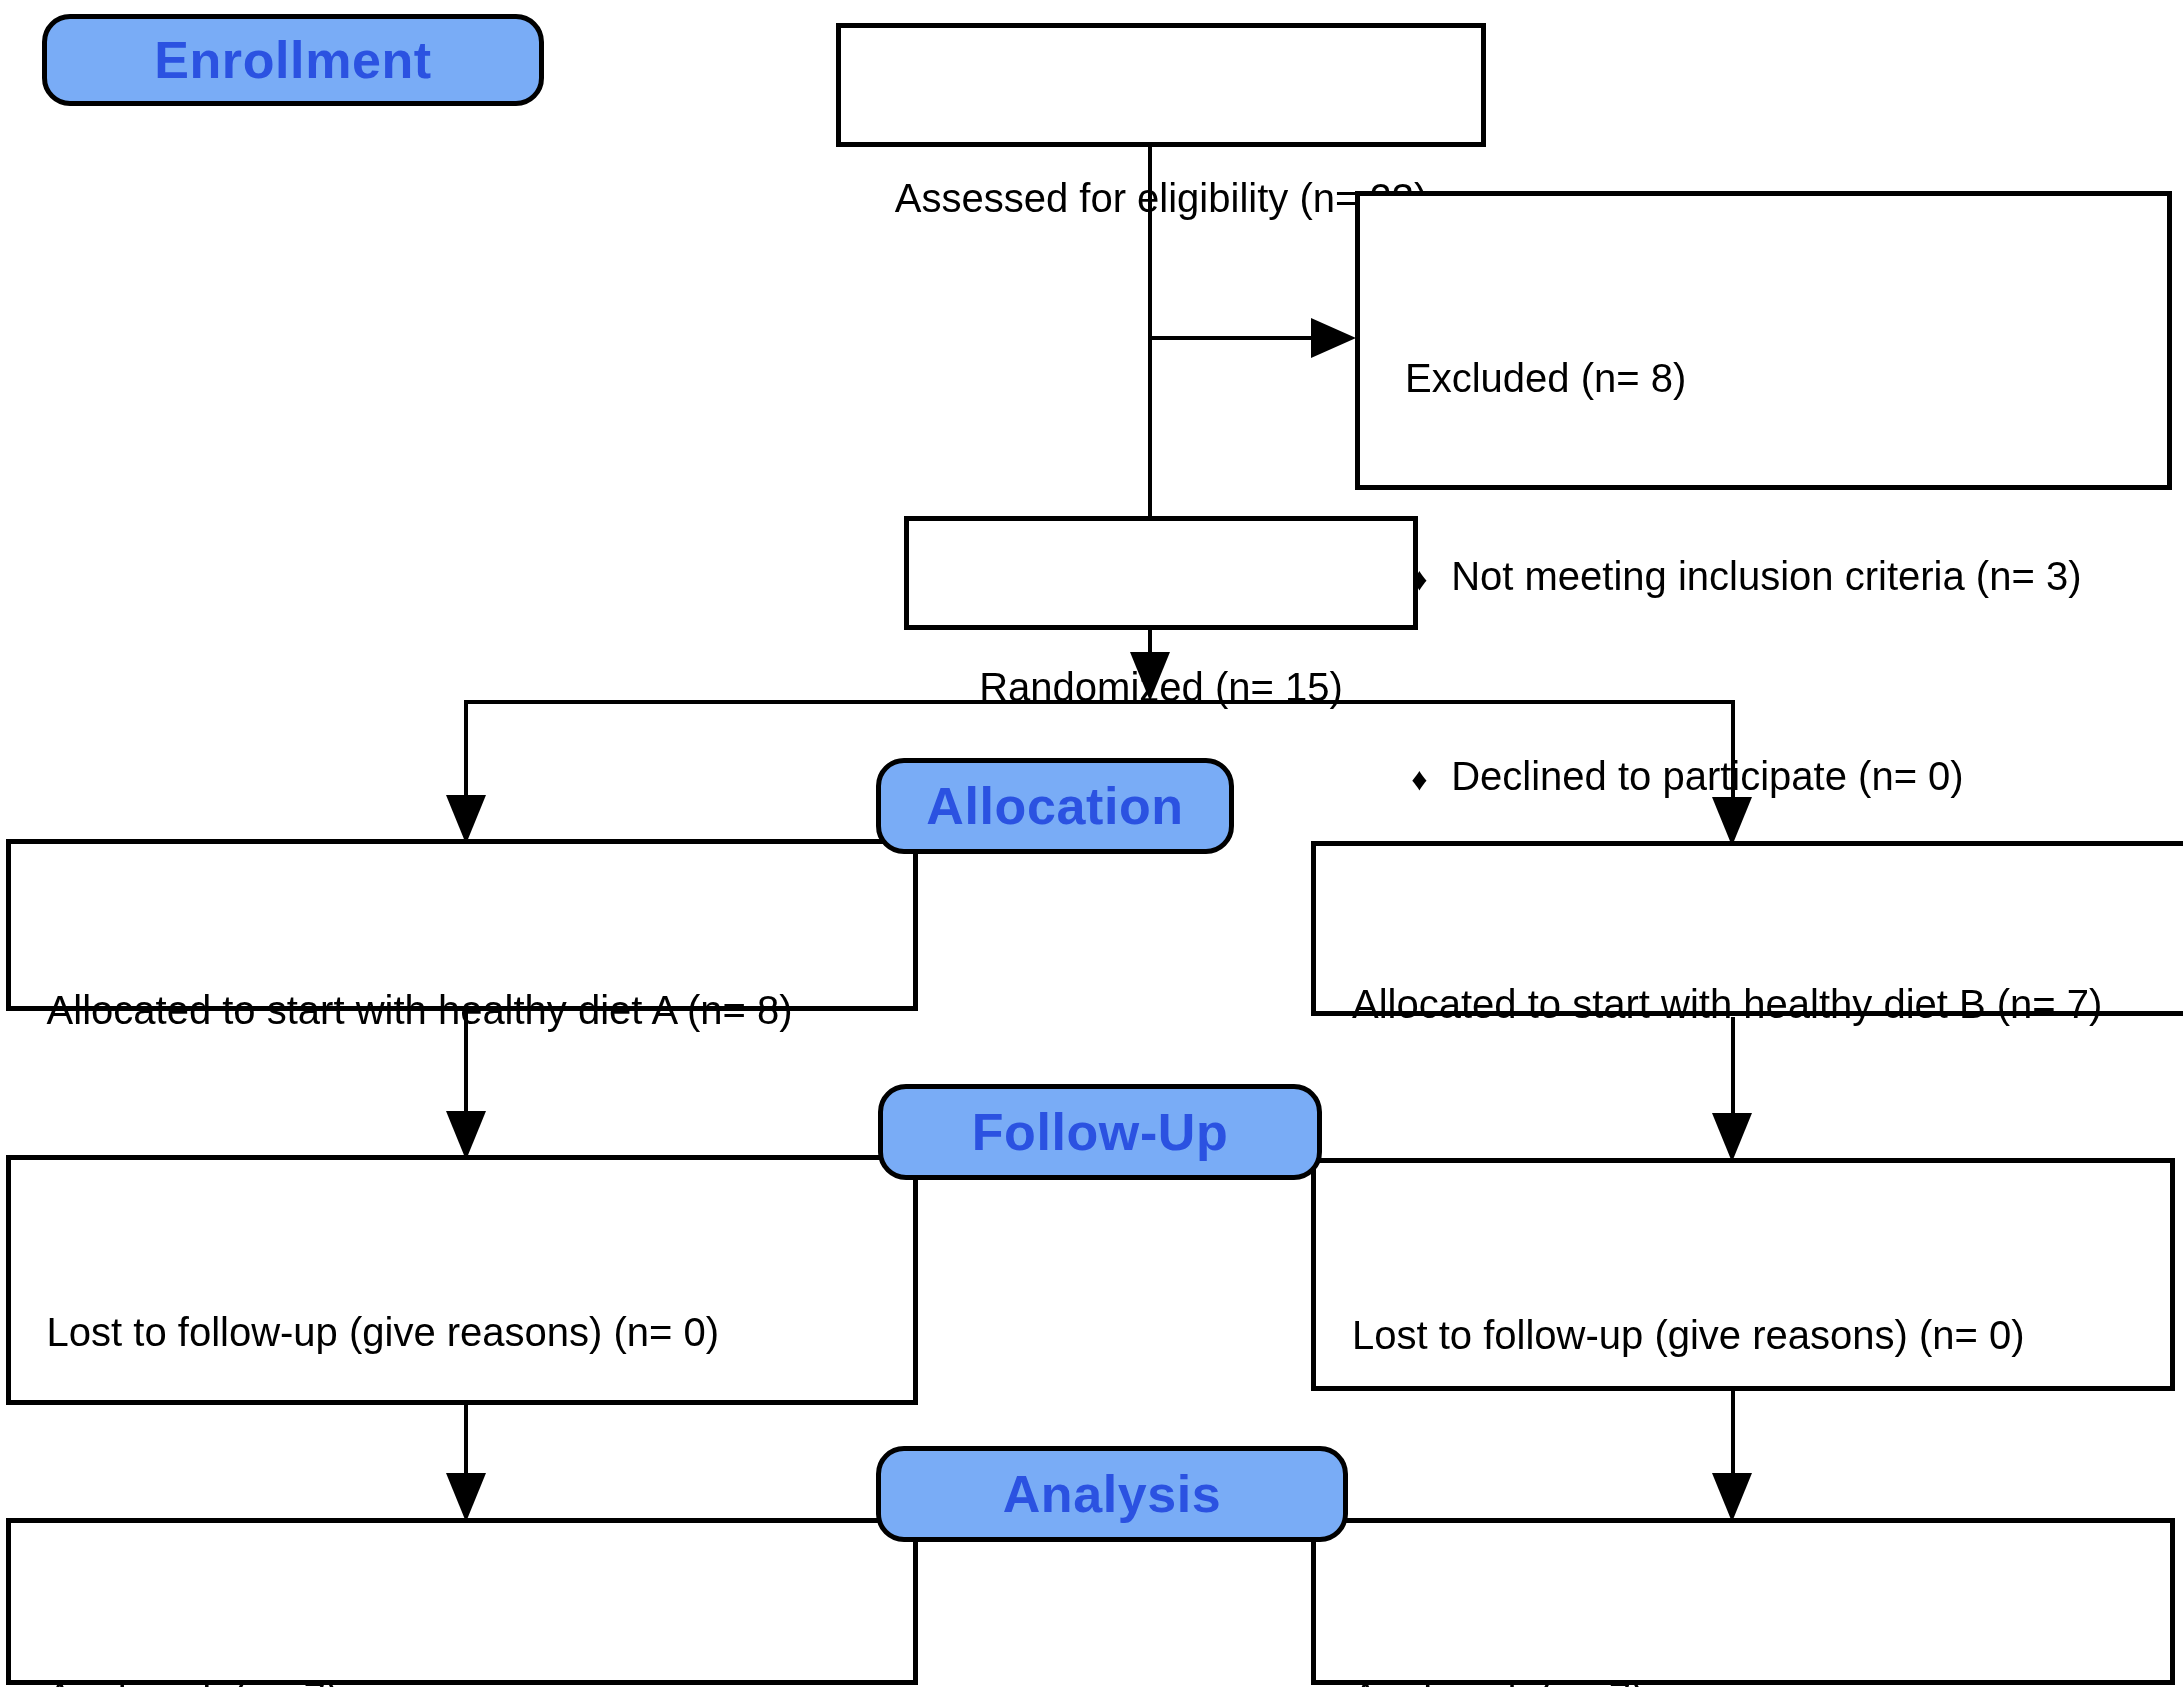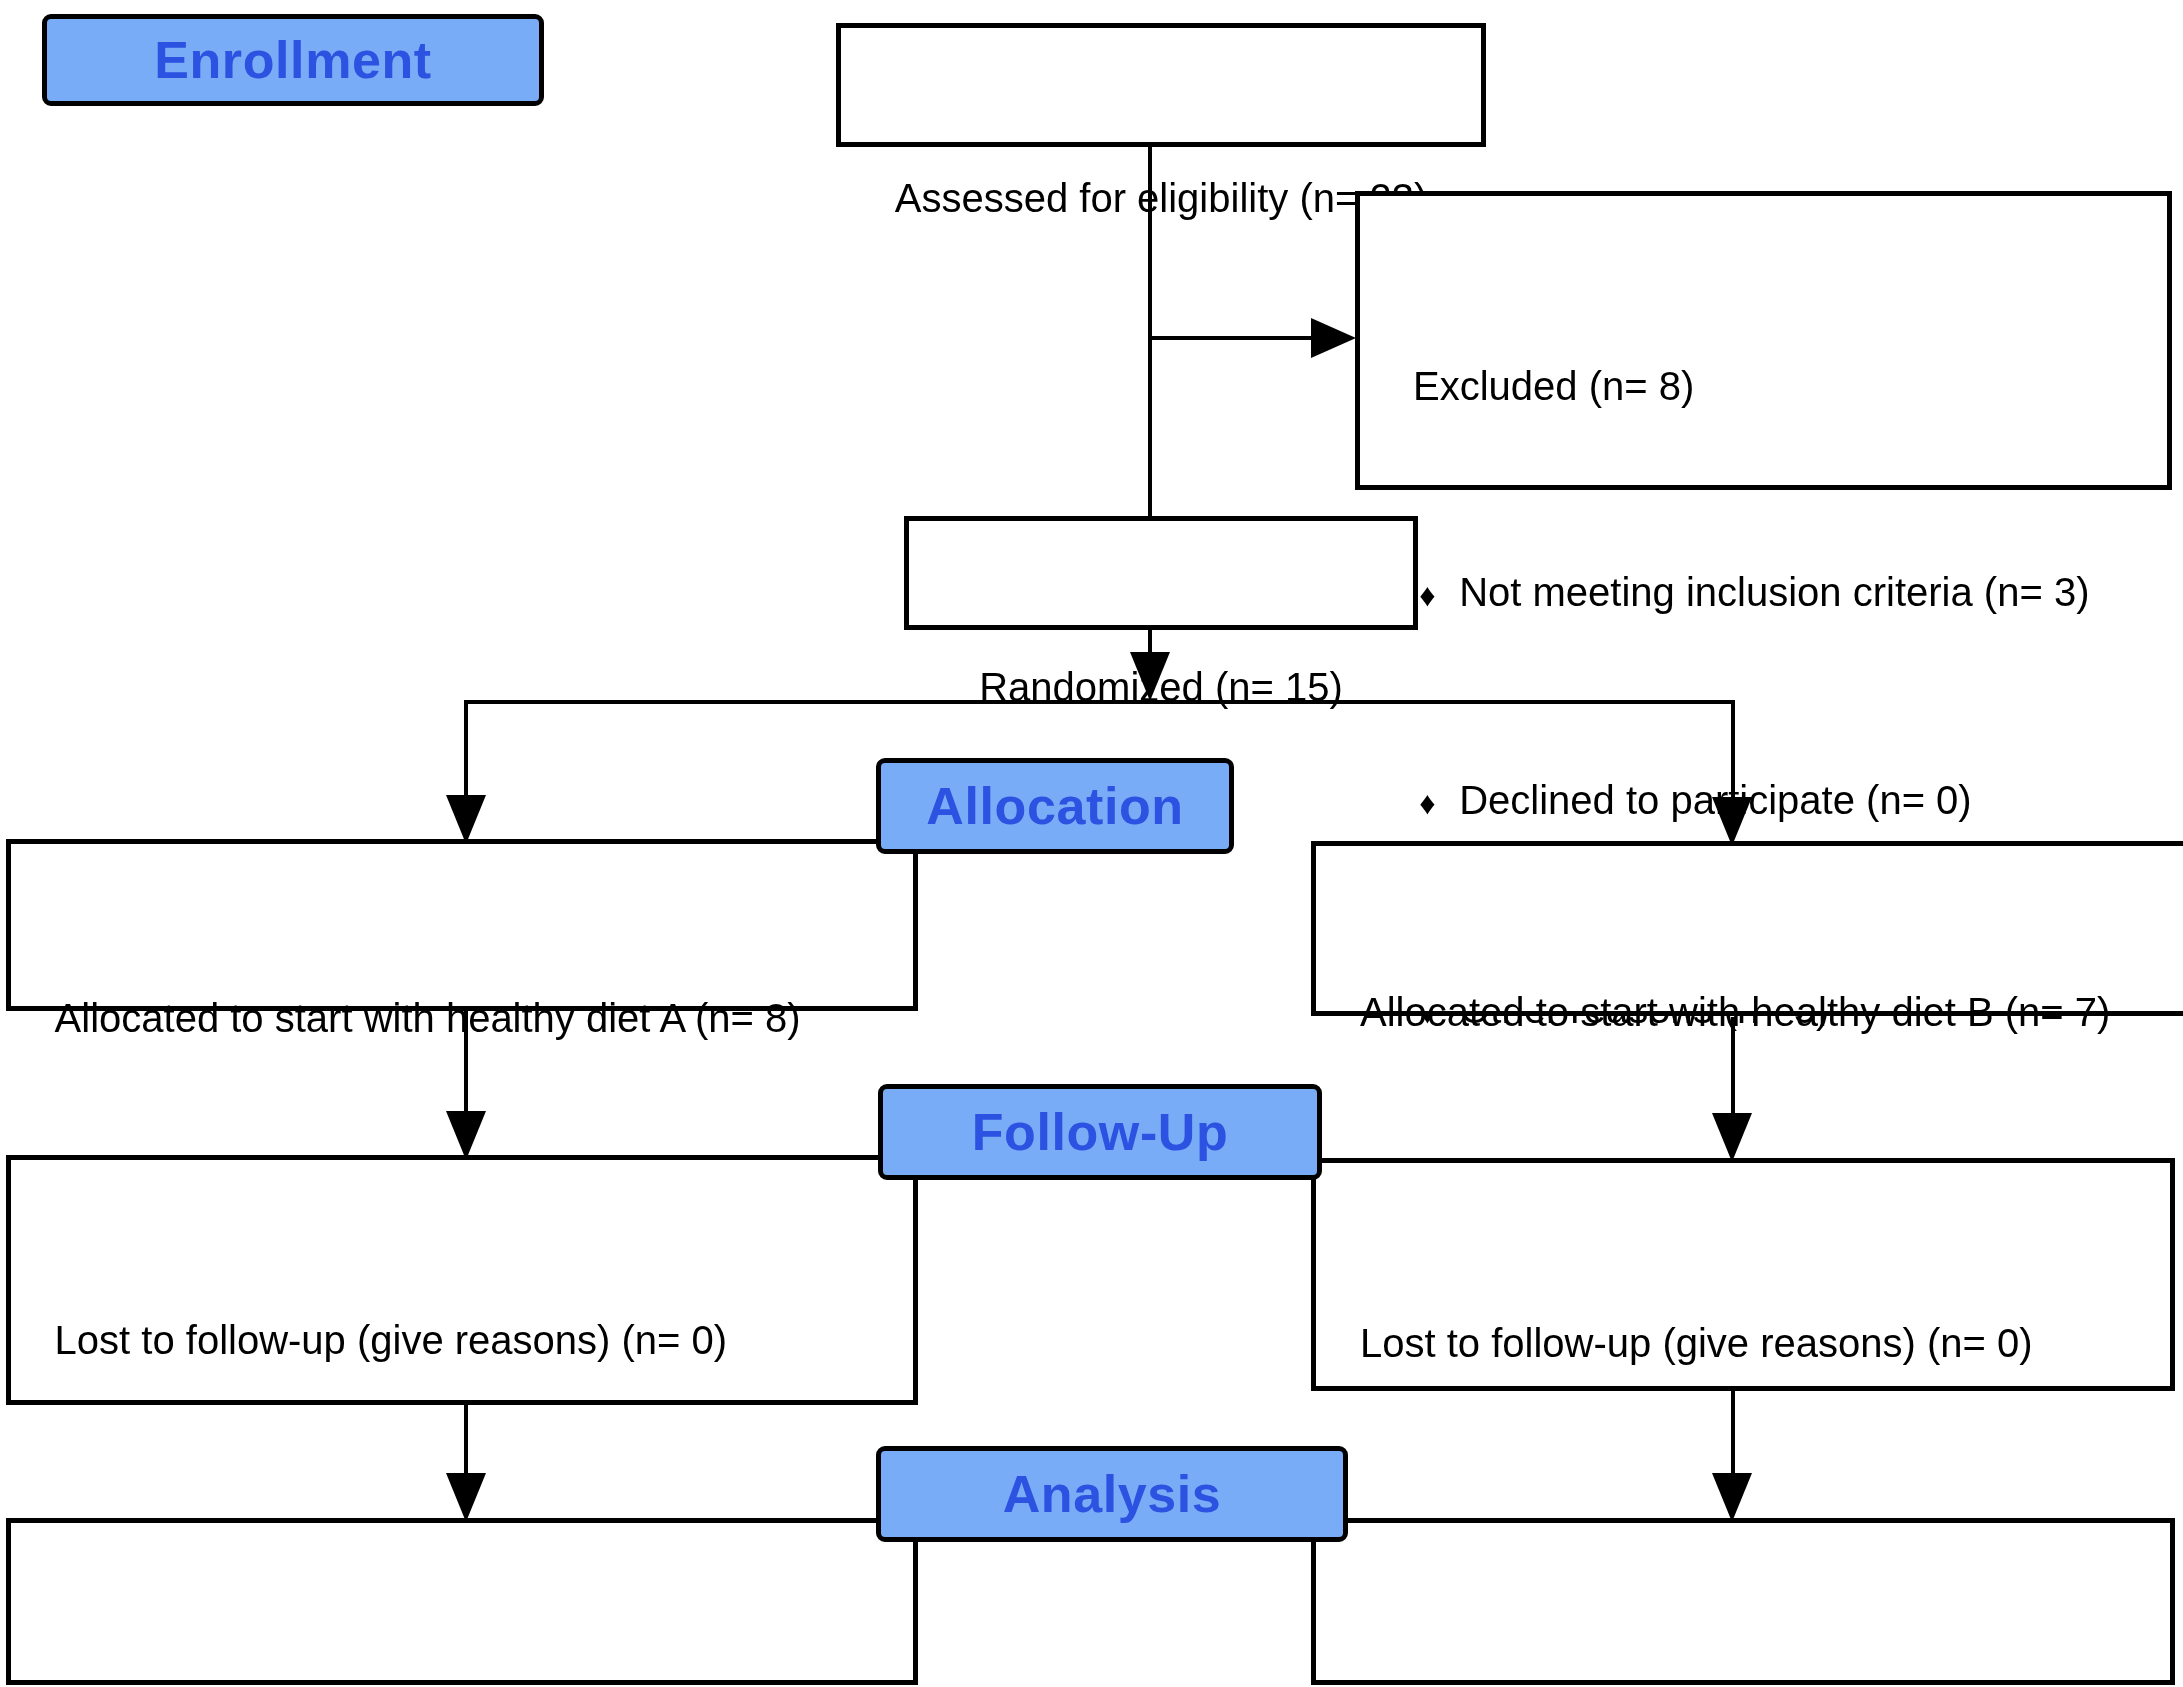--- a/index.html
+++ b/index.html
@@ -5,30 +5,30 @@
   html,body{margin:0;padding:0;background:#ffffff;}
   #canvas{
     position:relative;width:2183px;height:1687px;background:#ffffff;overflow:hidden;
     font-family:"Liberation Sans", sans-serif;color:#000;
   }
   .box{
     position:absolute;background:#ffffff;border:5px solid #000;box-sizing:border-box;
     z-index:2;font-size:40px;line-height:57px;white-space:pre-wrap;
   }
   .stage{
-    position:absolute;background:#79ACF6;border:5px solid #000;border-radius:9px;
+    position:absolute;background:#79ACF6;border:5px solid #000;border-radius:28px;
     z-index:5;display:flex;align-items:center;justify-content:center;
     font-weight:bold;font-size:52px;color:#2B52E1;box-sizing:border-box;letter-spacing:0.6px;
   }
   .line{position:absolute;background:#000;z-index:1;}
   .arrow-down{position:absolute;width:0;height:0;border-left:20.6px solid transparent;
     border-right:20.6px solid transparent;border-top:49px solid #000;z-index:3;}
   .arrow-right{position:absolute;width:0;height:0;border-top:20.6px solid transparent;
     border-bottom:20.6px solid transparent;border-left:45px solid #000;z-index:3;}
-  .box p{margin:8px;}
+  .box p{margin:0;}
   .bullet-line{display:flex;align-items:baseline;}
   .bullet{flex:0 0 40px;font-size:32px;padding-left:6.2px;}
   .center-text{display:flex;align-items:center;justify-content:center;height:100%;}
 </style>
 </head>
 <body>
 
 <div id="canvas">
 
   <div class="line" style="left:1148px;top:147px;width:4.4px;height:372px;"></div>

